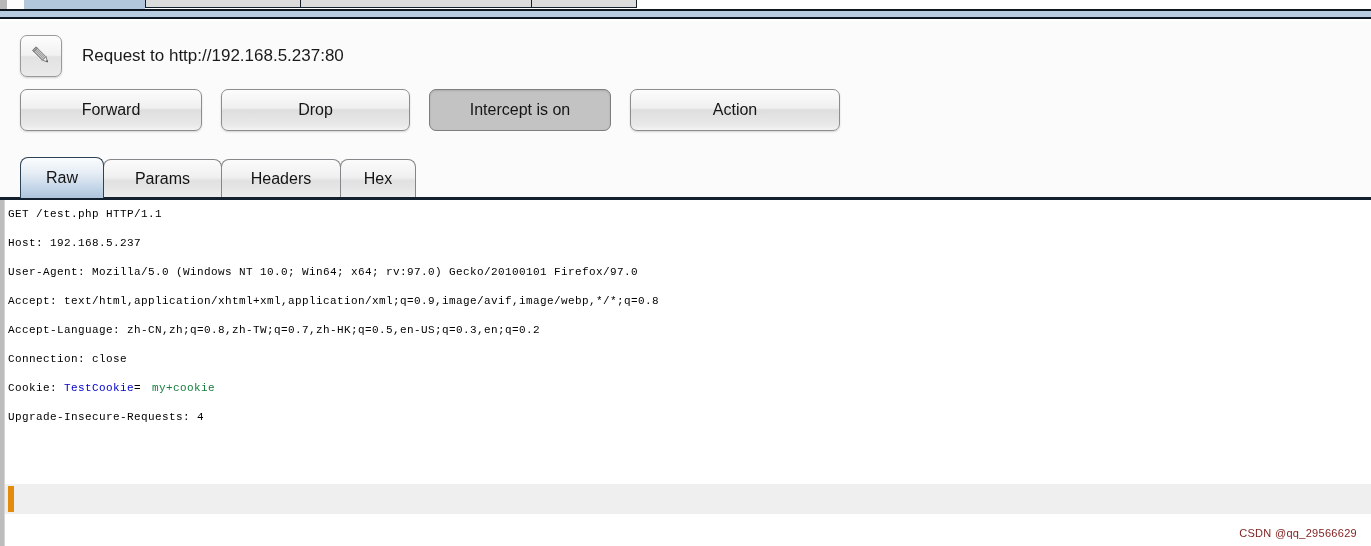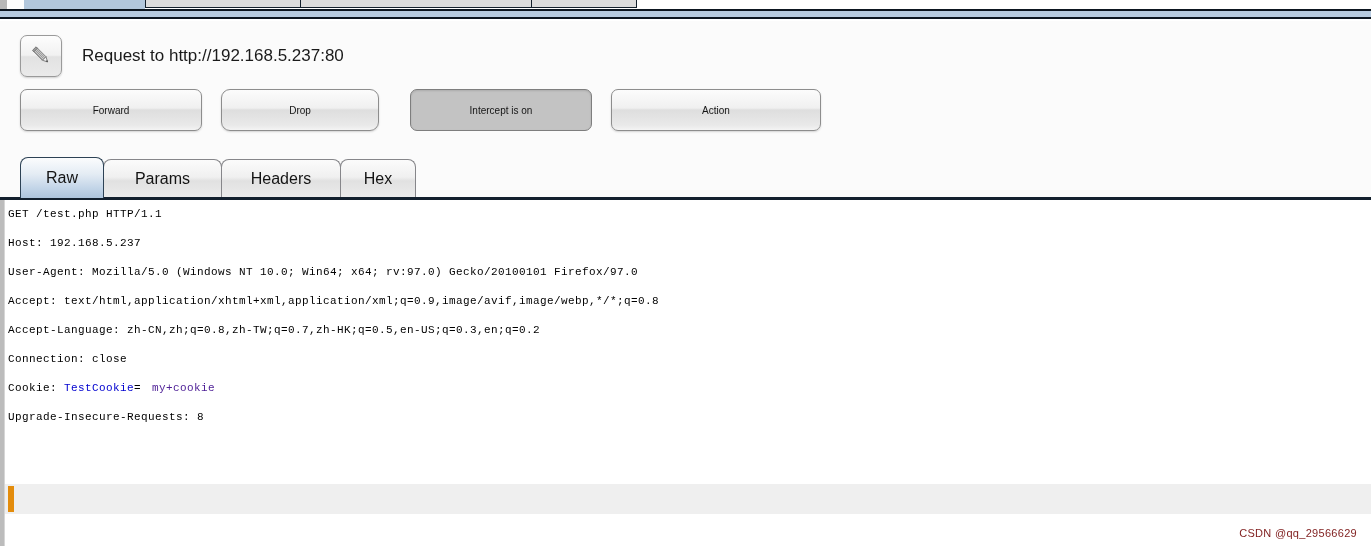--- a/index.html
+++ b/index.html
@@ -101,37 +101,36 @@
     left: 20px; top: 68px;
     display: flex;
   }
   .btn {
     height: 42px;
     border-radius: 7px;
     border: 1px solid #8d8d8d;
     background: linear-gradient(to bottom, #fcfcfc 0%, #f0f0f0 45%, #dedede 50%, #e9e9e9 88%, #f4f4f4 100%);
     box-shadow: 0 1px 2px rgba(0,0,0,0.16);
     font-family: "Liberation Sans", sans-serif;
-    font-size: 10px;
+    font-size: 16px;
     color: #151515;
     display: flex;
     align-items: center;
     justify-content: center;
     box-sizing: border-box;
     margin-right: 19px;
     padding: 0;
   }
   .btn.w-forward { width: 182px; }
-  .btn.w-drop    { width: 158px; border-radius: 9px; }
+  .btn.w-drop    { width: 189px; }
   .btn.w-intercept {
     width: 182px;
     background: #c3c3c3;
     border: 1px solid #7e7e7e;
     box-shadow: inset 0 1px 2px rgba(0,0,0,0.12);
-    margin-left: 12px;
   }
   .btn.w-action  { width: 210px; }
 
   
   .tabsrow {
     position: absolute;
     left: 20px; top: 136px;
     display: flex;
     align-items: flex-end;
     height: 41px;
@@ -190,21 +189,21 @@
   }
   .tline {
     font-family: "Liberation Mono", "DejaVu Sans Mono", monospace;
     font-size: 11px;
     line-height: 29px;
     color: #000000;
     white-space: pre;
     letter-spacing: 0.4px;
   }
   .k-blue { color: #0000cf; }
-  .k-red  { color: #4c1d95; padding-left: 11px; }
+  .k-red  { color: #15803d; padding-left: 11px; }
 
   .cursorline {
     position: absolute;
     left: 5px; top: 284px;
     width: 1366px; height: 30px;
     background: #efefef;
   }
   .caret {
     position: absolute;
     left: 8px; top: 286px;
@@ -284,18 +283,18 @@
     <div class="caret"></div>
 
     <div class="talines">
       <div class="tline">GET /test.php HTTP/1.1</div>
       <div class="tline">Host: 192.168.5.237</div>
       <div class="tline">User-Agent: Mozilla/5.0 (Windows NT 10.0; Win64; x64; rv:97.0) Gecko/20100101 Firefox/97.0</div>
       <div class="tline">Accept: text/html,application/xhtml+xml,application/xml;q=0.9,image/avif,image/webp,*/*;q=0.8</div>
       <div class="tline">Accept-Language: zh-CN,zh;q=0.8,zh-TW;q=0.7,zh-HK;q=0.5,en-US;q=0.3,en;q=0.2</div>
       <div class="tline">Connection: close</div>
       <div class="tline"><span>Cookie: </span><span class="k-blue">TestCookie</span><span>=</span><span class="k-red">my+cookie</span></div>
-      <div class="tline">Upgrade-Insecure-Requests: 8</div>
+      <div class="tline">Upgrade-Insecure-Requests: 4</div>
     </div>
   </div>
 
   <div class="watermark">CSDN @qq_29566629</div>
 </div>
 
 </body></html>

